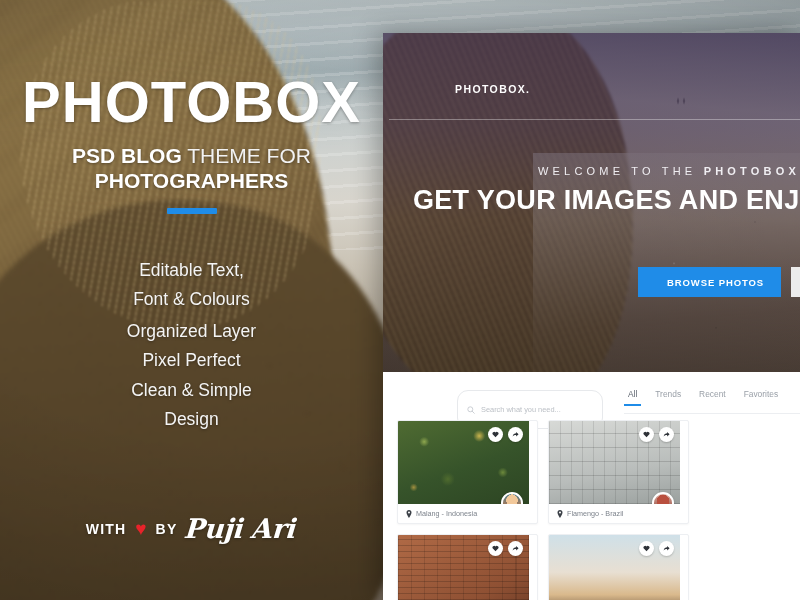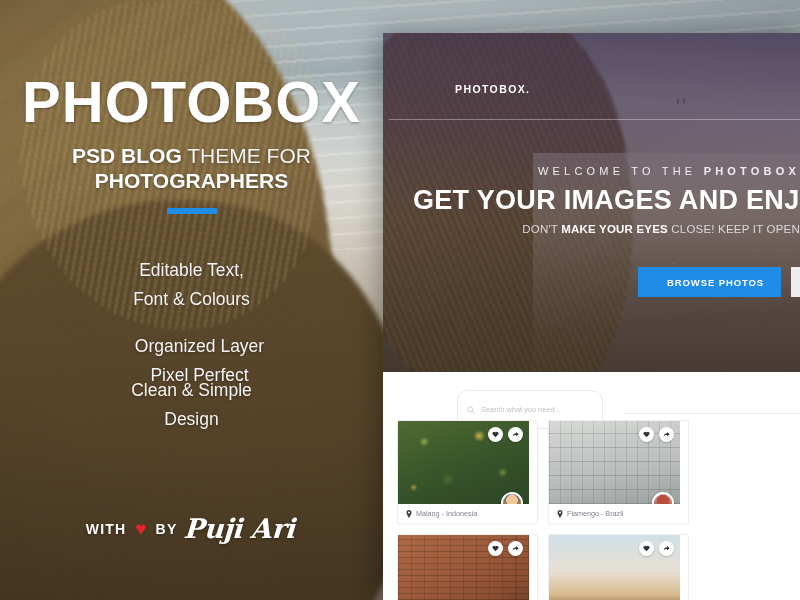--- a/index.html
+++ b/index.html
@@ -100,21 +100,21 @@
   #tagline b{ font-weight:700; color:#fff; }
   #blue-rule{
     position:absolute; top:208px; left:167px;
     width:50px; height:6px; background:#1f8ce8; border-radius:1px;
   }
   .feature{
     position:absolute; left:0; width:383px;
     font-size:17.5px; line-height:29px; font-weight:400; color:#f4f4f4;
   }
   #feature-0{ top:256px; }
-  #feature-1{ top:332px;margin-left:8px; }
+  #feature-1{ top:317px; }
   #feature-2{ top:376px; }
 
   #credit{
     position:absolute; top:515px; left:0; width:383px;
     display:flex; align-items:center; justify-content:center; gap:9px;
   }
   #credit .kw{ font-size:14px; font-weight:700; letter-spacing:1.2px; color:#fff; }
   #credit .heart{ color:#e8232a; font-size:19px; line-height:1; text-shadow:none; }
   #credit .sig{
     font-family:"DejaVu Serif", serif;
@@ -350,40 +350,45 @@
     <div class="hero-beach"></div>
     <div class="hero-people"></div>
     <div class="hero-tint"></div>
 
     <div id="site-logo">PHOTOBOX.</div>
     <div id="header-rule"></div>
 
     <div id="hero-copy">
       <div id="hero-welcome"><span>WELCOME TO THE </span><b>PHOTOBOX</b></div>
       <div id="hero-headline">GET YOUR IMAGES AND ENJOY</div>
-      <div id="hero-sub"><span>DON'T </span><b>MAKE YOUR EYES</b><span> CLOSE! KEEP IT OPEN</span></div>
     </div>
 
     <div id="hero-buttons">
       <button class="hero-btn" id="browse-photos-button">BROWSE PHOTOS</button>
       <button class="hero-btn" id="join-photobox-button">JOIN PHOTOBOX</button>
     </div>
   </div>
 
   <div id="content">
 
     <div id="filter-bar">
       <div id="search-field">
         <svg id="search-icon" viewBox="0 0 16 16">
           <circle cx="6.6" cy="6.6" r="5" fill="none" stroke="#c3c7cd" stroke-width="1.7"></circle>
           <line x1="10.3" y1="10.3" x2="14.6" y2="14.6" stroke="#c3c7cd" stroke-width="1.7" stroke-linecap="round"></line>
         </svg>
         <input id="search-input" type="text" placeholder="Search what you need..." style="">
       </div>
 
+      <div id="tabs">
+        <div class="tab active">All</div>
+        <div class="tab">Trends</div>
+        <div class="tab">Recent</div>
+        <div class="tab">Favorites</div>
+      </div>
       <div id="tabs-rule"></div>
     </div>
 
     <div id="card-grid">
         <div class="photo-card">
           <div class="card-image">
             <div style="position:absolute;inset:0" class="ph-forest"></div>
             <div class="card-actions">
               <div class="act-btn">
                 <svg viewBox="0 0 16 16">

